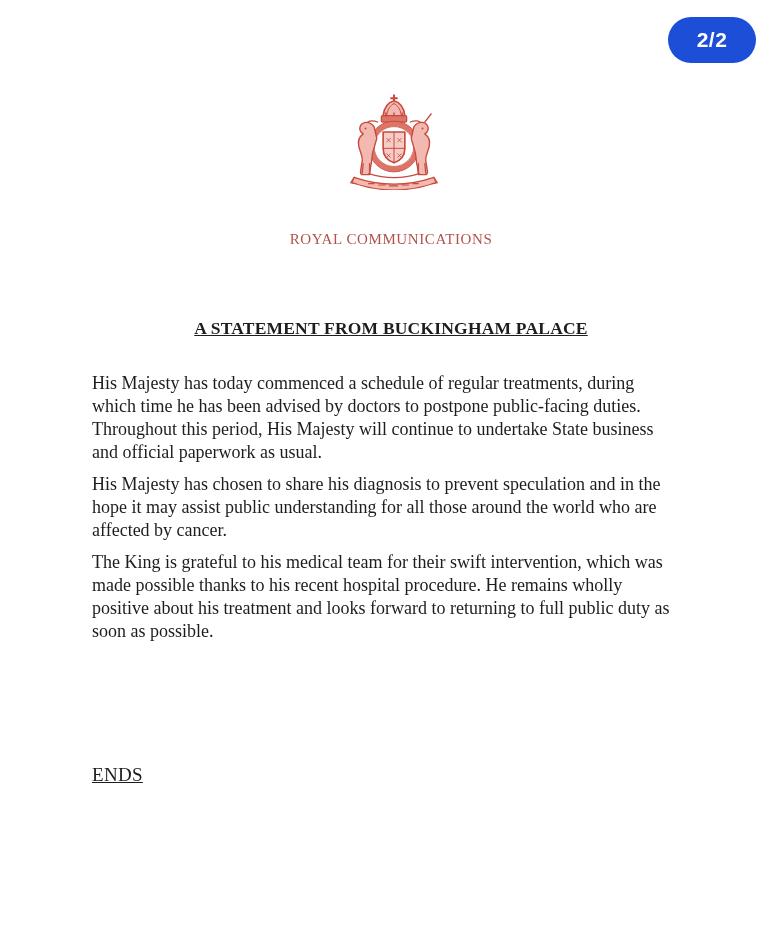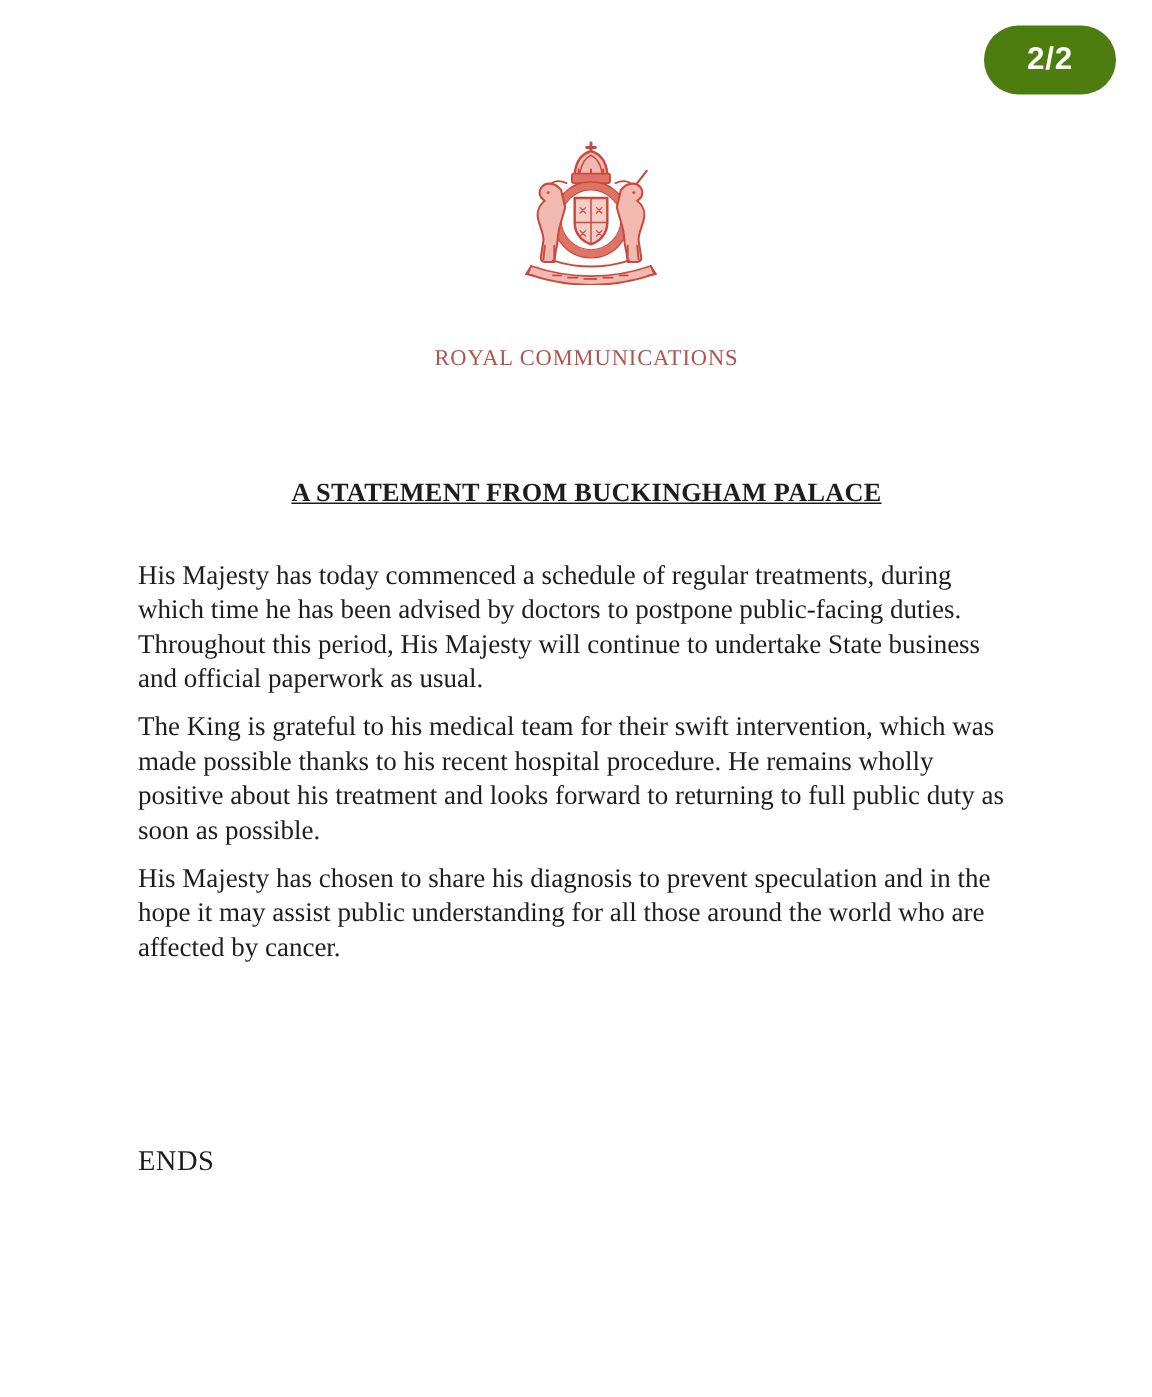--- a/index.html
+++ b/index.html
@@ -6,23 +6,23 @@
   body {
     width: 768px; height: 931px;
     background: #ffffff;
     position: relative;
     overflow: hidden;
     font-family: "Liberation Serif", serif;
   }
 
   .page-badge {
     position: absolute;
-    top: 17px; right: 24px;
+    top: 17px; right: 12px;
     width: 88px; height: 46px;
-    background: #4d7c0f;
+    background: #1d4ed8;
     border-radius: 23px;
     display: flex; align-items: center; justify-content: center;
     color: #ffffff;
     font-family: "Liberation Sans", sans-serif;
     font-weight: bold;
     font-size: 21px;
     letter-spacing: 0.5px;
   }
 
   .crest {
@@ -63,20 +63,21 @@
     line-height: 23px;
   }
   .statement-body p { margin: 0 0 9px 0; }
 
   .ends {
     position: absolute;
     top: 764px; left: 92px;
     color: #1d1d1d;
     font-size: 19px;
     letter-spacing: 0.3px;
+    text-decoration: underline;
   }
 </style>
 </head>
 <body>
 
 <div class="canvas">
 
   <div class="page-badge">
     <span>2/2</span>
   </div>
@@ -122,19 +123,19 @@
       </g>
     </svg>
   </div>
 
   <div class="masthead">ROYAL COMMUNICATIONS</div>
 
   <div class="statement-heading">A STATEMENT FROM BUCKINGHAM PALACE</div>
 
   <div class="statement-body">
       <p class="para">His Majesty has today commenced a schedule of regular treatments, during which time he has been advised by doctors to postpone public-facing duties. Throughout this period, His Majesty will continue to undertake State business and official paperwork as usual.</p>
+      <p class="para">His Majesty has chosen to share his diagnosis to prevent speculation and in the hope it may assist public understanding for all those around the world who are affected by cancer.</p>
       <p class="para">The King is grateful to his medical team for their swift intervention, which was made possible thanks to his recent hospital procedure. He remains wholly positive about his treatment and looks forward to returning to full public duty as soon as possible.</p>
-      <p class="para">His Majesty has chosen to share his diagnosis to prevent speculation and in the hope it may assist public understanding for all those around the world who are affected by cancer.</p>
     </div>
 
   <div class="ends">ENDS</div>
 
 </div>
 
 </body></html>

